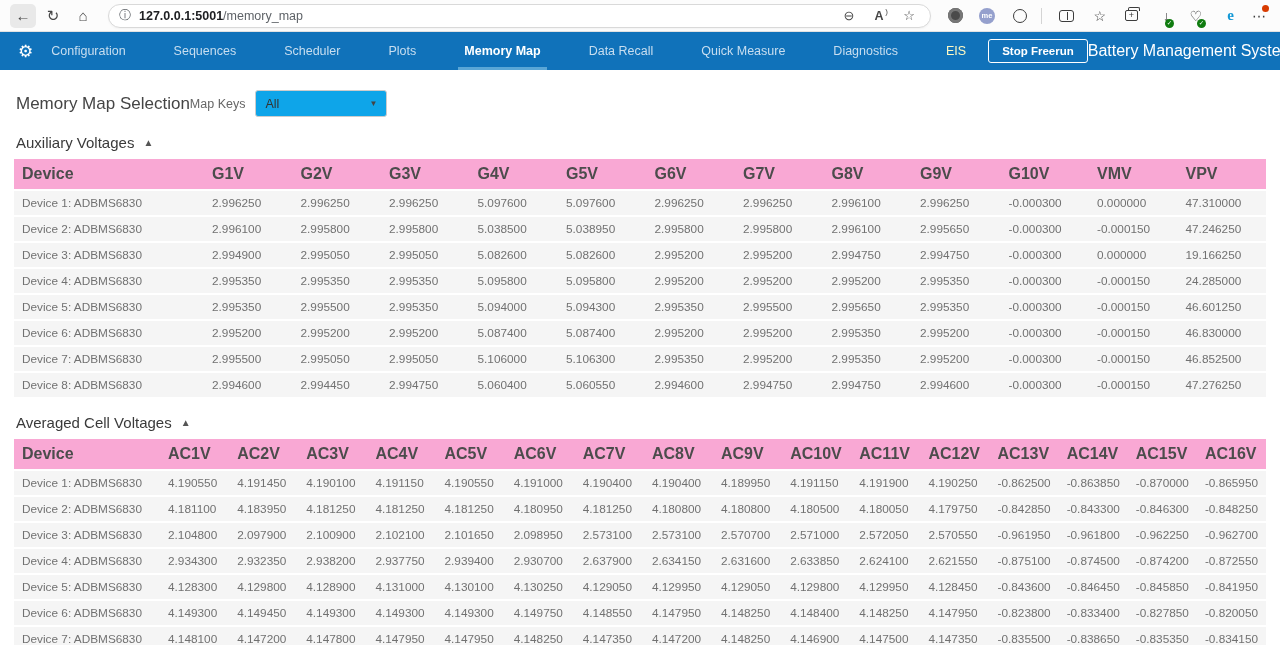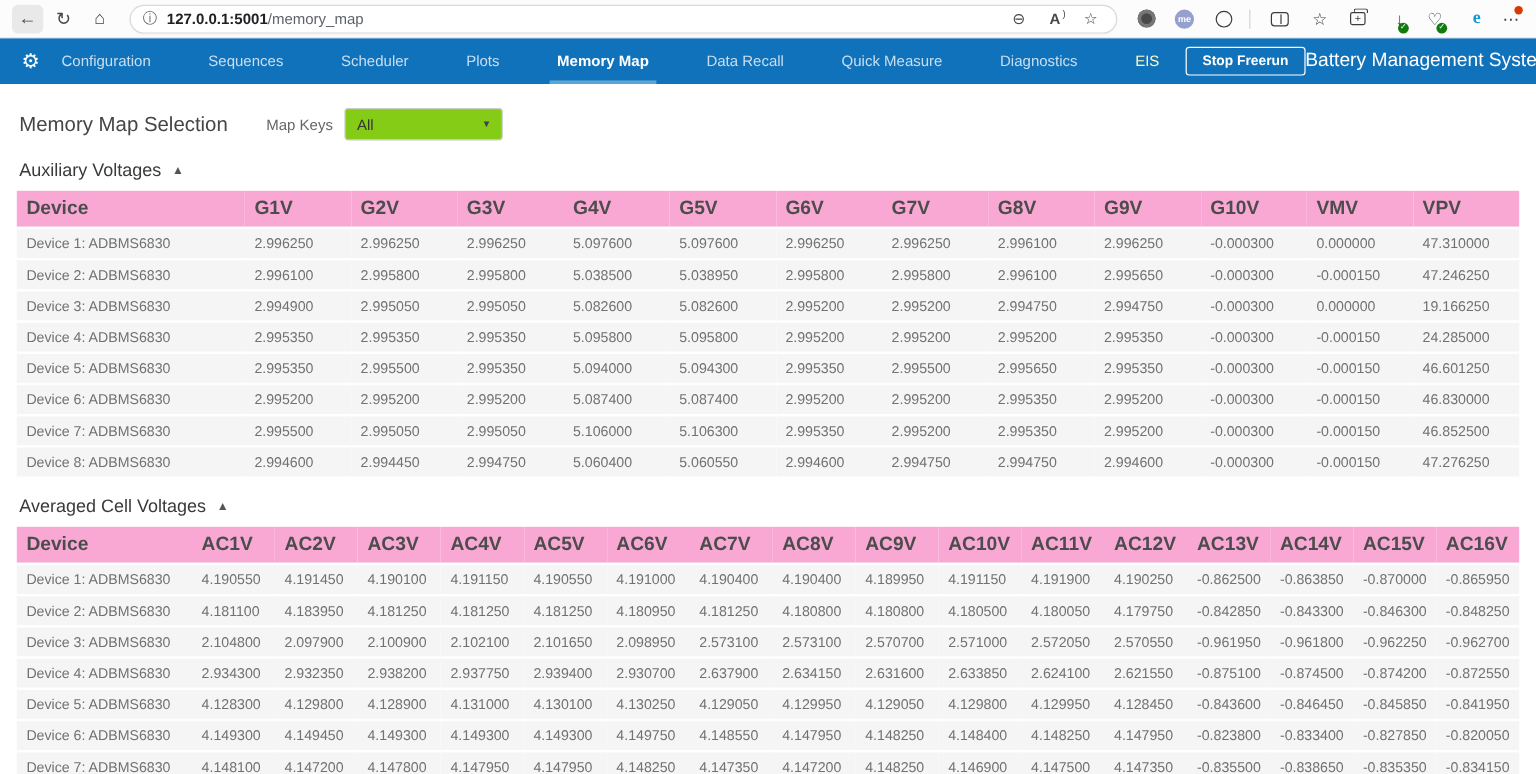--- a/index.html
+++ b/index.html
@@ -60,23 +60,23 @@
   .adi-tri { width:0; height:0; border-top:8px solid transparent; border-bottom:8px solid transparent;
     border-left:13px solid #2da2dd; margin-left:3px; }
   .help-circle { width:17px; height:17px; border:1.8px solid #fff; border-radius:50%; color:#fff;
     font-size:11px; font-weight:bold; display:flex; align-items:center; justify-content:center;
     margin:0 11px; cursor:pointer; }
 
   
   .content { padding:0 14px; }
   .title-row { display:flex; align-items:center; margin:20px 2px 2px; }
   .page-title { font-size:17px; color:#454545; font-weight:400; }
-  .mapkeys { display:flex; align-items:center; gap:10px;margin-left:32px; }
+  .mapkeys { display:flex; align-items:center; gap:10px; }
   .mapkeys-label { font-size:12.5px; color:#666; }
-  .select-box { width:132px; height:27px; background:#84cc16; border:1px solid #ccc; border-radius:3px;
+  .select-box { width:132px; height:27px; background:#0ea5e9; border:1px solid #ccc; border-radius:3px;
     display:flex; align-items:center; justify-content:space-between; padding:0 9px; cursor:pointer; }
   .select-value { font-size:12.5px; color:#333; }
   .select-arrow { font-size:8px; color:#444; }
 
   .section-header { display:flex; align-items:center; gap:9px; margin:17px 2px 8px; }
   .section-title { font-size:15px; color:#3a3a3a; }
   .collapse-tri { font-size:10px; color:#555; cursor:pointer; }
 
   table.data-tbl { width:100%; border-collapse:separate; border-spacing:0; table-layout:fixed; }
   table.data-tbl th { background:#f9a8d4; color:#4c4c4c; font-weight:bold; font-size:16px;

